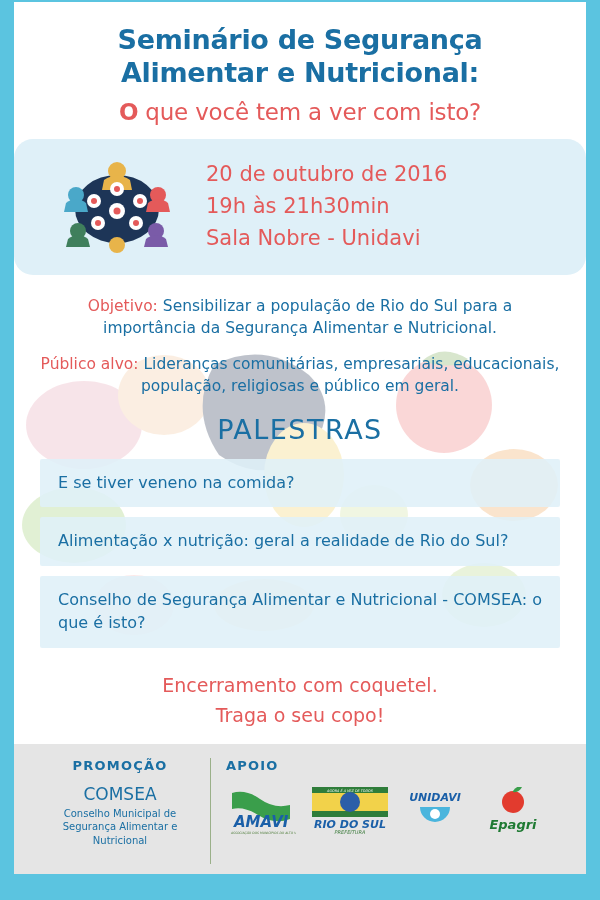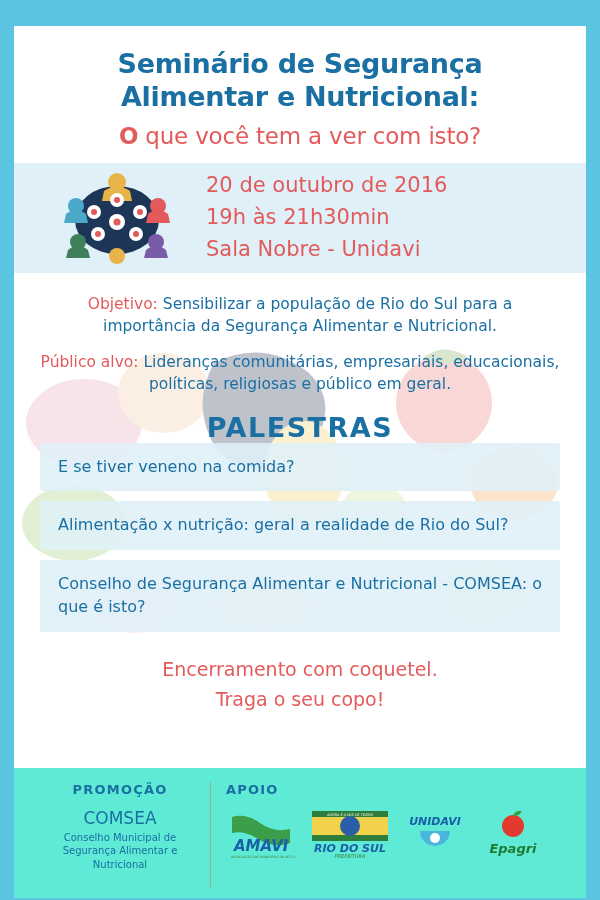--- a/index.html
+++ b/index.html
@@ -9,21 +9,21 @@
   body {
     width: 600px;
     height: 900px;
     background: #5bc4e0;
     font-family: "DejaVu Sans", sans-serif;
     overflow: hidden;
   }
   .poster {
     position: absolute;
     left: 14px;
-    top: 26px;
+    top: 2px;
     width: 572px;
     height: 872px;
     background: #ffffff;
     overflow: hidden;
   }
   
   .header {
     background: #ffffff;
     padding: 22px 20px 14px 20px;
     text-align: center;
@@ -43,22 +43,23 @@
   }
   .subtitle .bold-q {
     font-weight: bold;
   }
   
   .info-band {
     background: #dff0f8;
     display: flex;
     align-items: center;
     padding: 16px 18px;
-    height: 110px;
+    height: 136px;
     box-sizing: border-box;
+    border-radius: 19px;
   }
   .illustration {
     width: 170px;
     flex: 0 0 170px;
     display: flex;
     justify-content: center;
     align-items: center;
   }
   .info-text {
     flex: 1;
@@ -92,24 +93,24 @@
     line-height: 1.45;
     margin-bottom: 13px;
     text-align: center;
   }
   .para .lead {
     color: #e45a5a;
   }
   .palestras-title {
     text-align: center;
     color: #1a6fa3;
-    font-weight: bold;
+    font-weight: normal;
     font-size: 27px;
     letter-spacing: 1.5px;
-    margin: 16px 0 0 0;
+    margin: 16px 0 14px 0;
   }
   .palestra-item {
     background: rgba(223, 240, 248, 0.88);
     color: #1a6fa3;
     font-size: 16px;
     line-height: 1.42;
     padding: 13px 18px;
     margin-bottom: 10px;
     border-radius: 2px;
   }
@@ -120,21 +121,21 @@
     line-height: 1.62;
     margin-top: 22px;
   }
   
   .footer {
     position: absolute;
     left: 0;
     right: 0;
     bottom: 0;
     height: 130px;
-    background: #5eead4;
+    background: #e5e5e5;
     display: flex;
     padding: 14px 22px 10px 22px;
     box-sizing: border-box;
   }
   .footer-col {
     display: flex;
     flex-direction: column;
   }
   .promo-col {
     width: 168px;
@@ -257,21 +258,21 @@
       <ellipse cx="60" cy="250" rx="52" ry="38" fill="#9fcf72"></ellipse>
       <ellipse cx="290" cy="200" rx="40" ry="52" fill="#f2d46a"></ellipse>
       <ellipse cx="360" cy="240" rx="34" ry="30" fill="#cfe2a0"></ellipse>
       <ellipse cx="120" cy="330" rx="40" ry="30" fill="#f6b7b7"></ellipse>
       <ellipse cx="470" cy="320" rx="42" ry="32" fill="#b9d98a"></ellipse>
       <ellipse cx="250" cy="330" rx="50" ry="26" fill="#efc98c"></ellipse>
     </svg>
 
     <div class="body-content">
       <div class="para"><span class="lead">Objetivo:</span><span> Sensibilizar a população de Rio do Sul para a importância da Segurança Alimentar e Nutricional.</span></div>
-      <div class="para"><span class="lead">Público alvo:</span><span> Lideranças comunitárias, empresariais, educacionais, políticas, religiosas e público em geral.</span></div>
+      <div class="para"><span class="lead">Público alvo:</span><span> Lideranças comunitárias, empresariais, educacionais, população, religiosas e público em geral.</span></div>
 
       <div class="palestras-title">PALESTRAS</div>
 
       <div class="palestra-item">E se tiver veneno na comida?</div>
       <div class="palestra-item">Alimentação x nutrição: geral a realidade de Rio do Sul?</div>
       <div class="palestra-item">Conselho de Segurança Alimentar e Nutricional - COMSEA: o que é isto?</div>
 
       <div class="closing">
         <div>Encerramento com coquetel.</div>
         <div>Traga o seu copo!</div>

